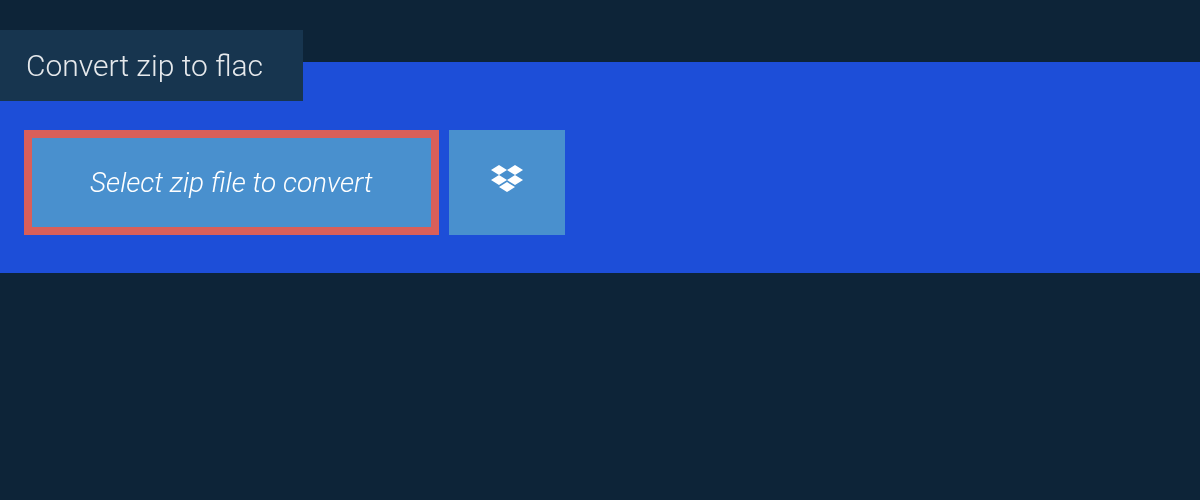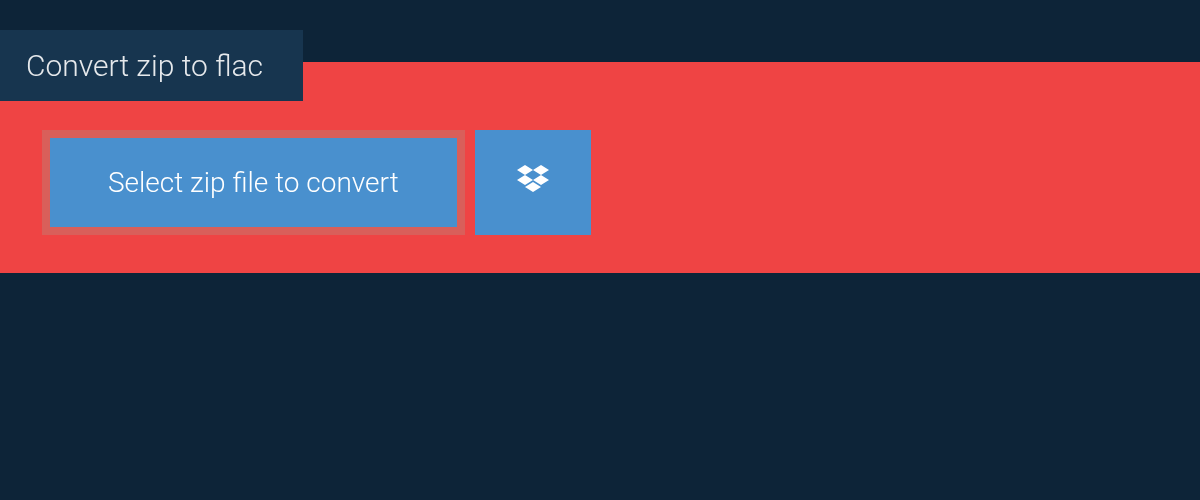--- a/index.html
+++ b/index.html
@@ -8,41 +8,42 @@
       box-sizing: border-box;
     }
     body {
       width: 1200px;
       height: 500px;
       background: #0d2438;
       font-family: -apple-system, BlinkMacSystemFont, "Segoe UI", Roboto, sans-serif;
       overflow: hidden;
     }
     .panel {
-      background: #ef4444;
+      background: #1d4ed8;
       margin-top: 62px;
       padding-bottom: 38px;
     }
     .tab {
       display: inline-block;
       background: #17354f;
       color: #e6e9ec;
       font-size: 30px;
       font-weight: 300;
       padding: 18px 40px 18px 26px;
       margin-top: -62px;
       position: relative;
       top: -1px;
     }
     .button-row {
       display: flex;
-      padding-left: 42px;
+      padding-left: 24px;
       padding-top: 28px;
       gap: 10px;
       align-items: stretch;
+      font-style: italic;
     }
     .select-button {
       background: #4990ce;
       border: 8px solid #d95f5a;
       color: #ffffff;
       font-size: 28px;
       font-weight: 300;
       padding: 28px 58px;
       cursor: pointer;
       display: flex;

